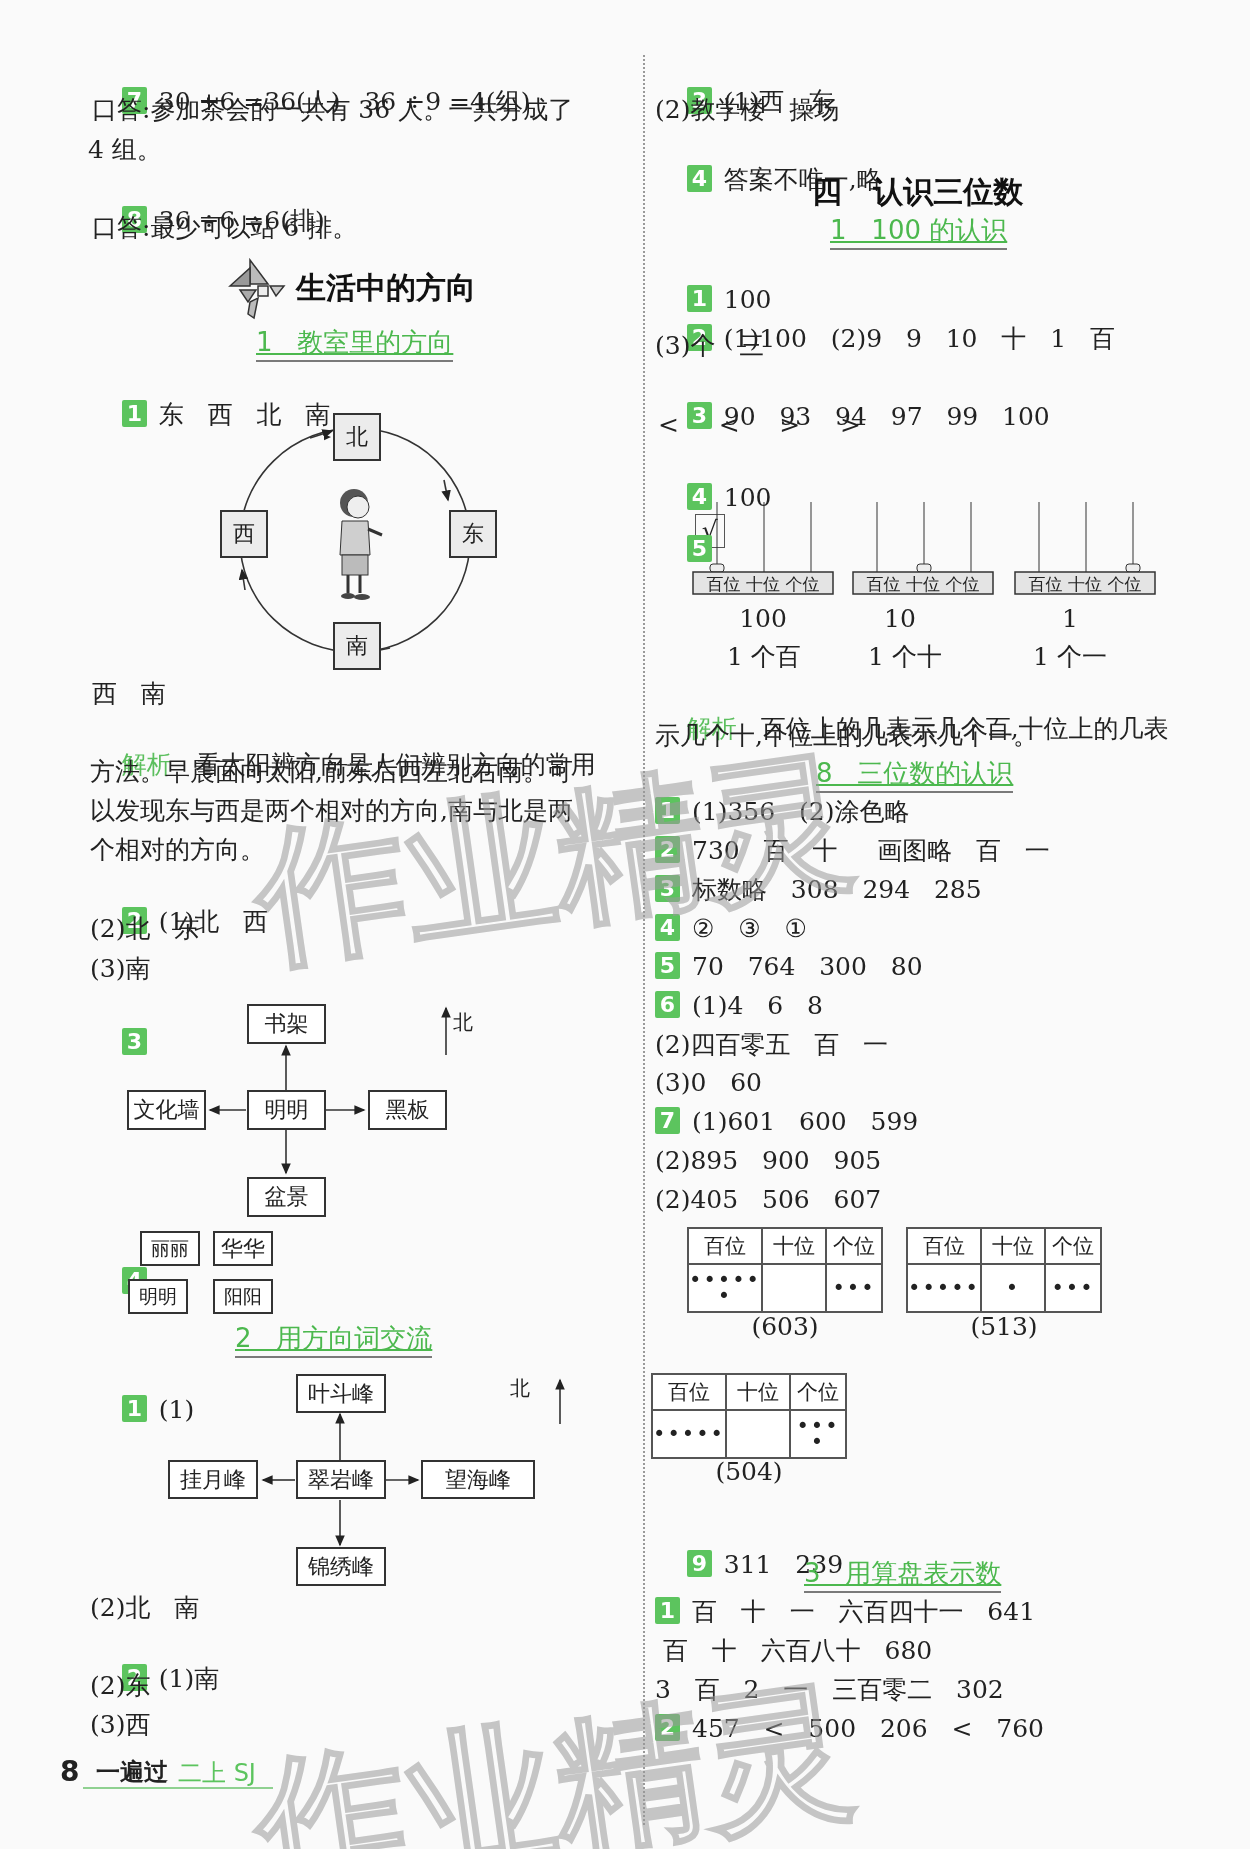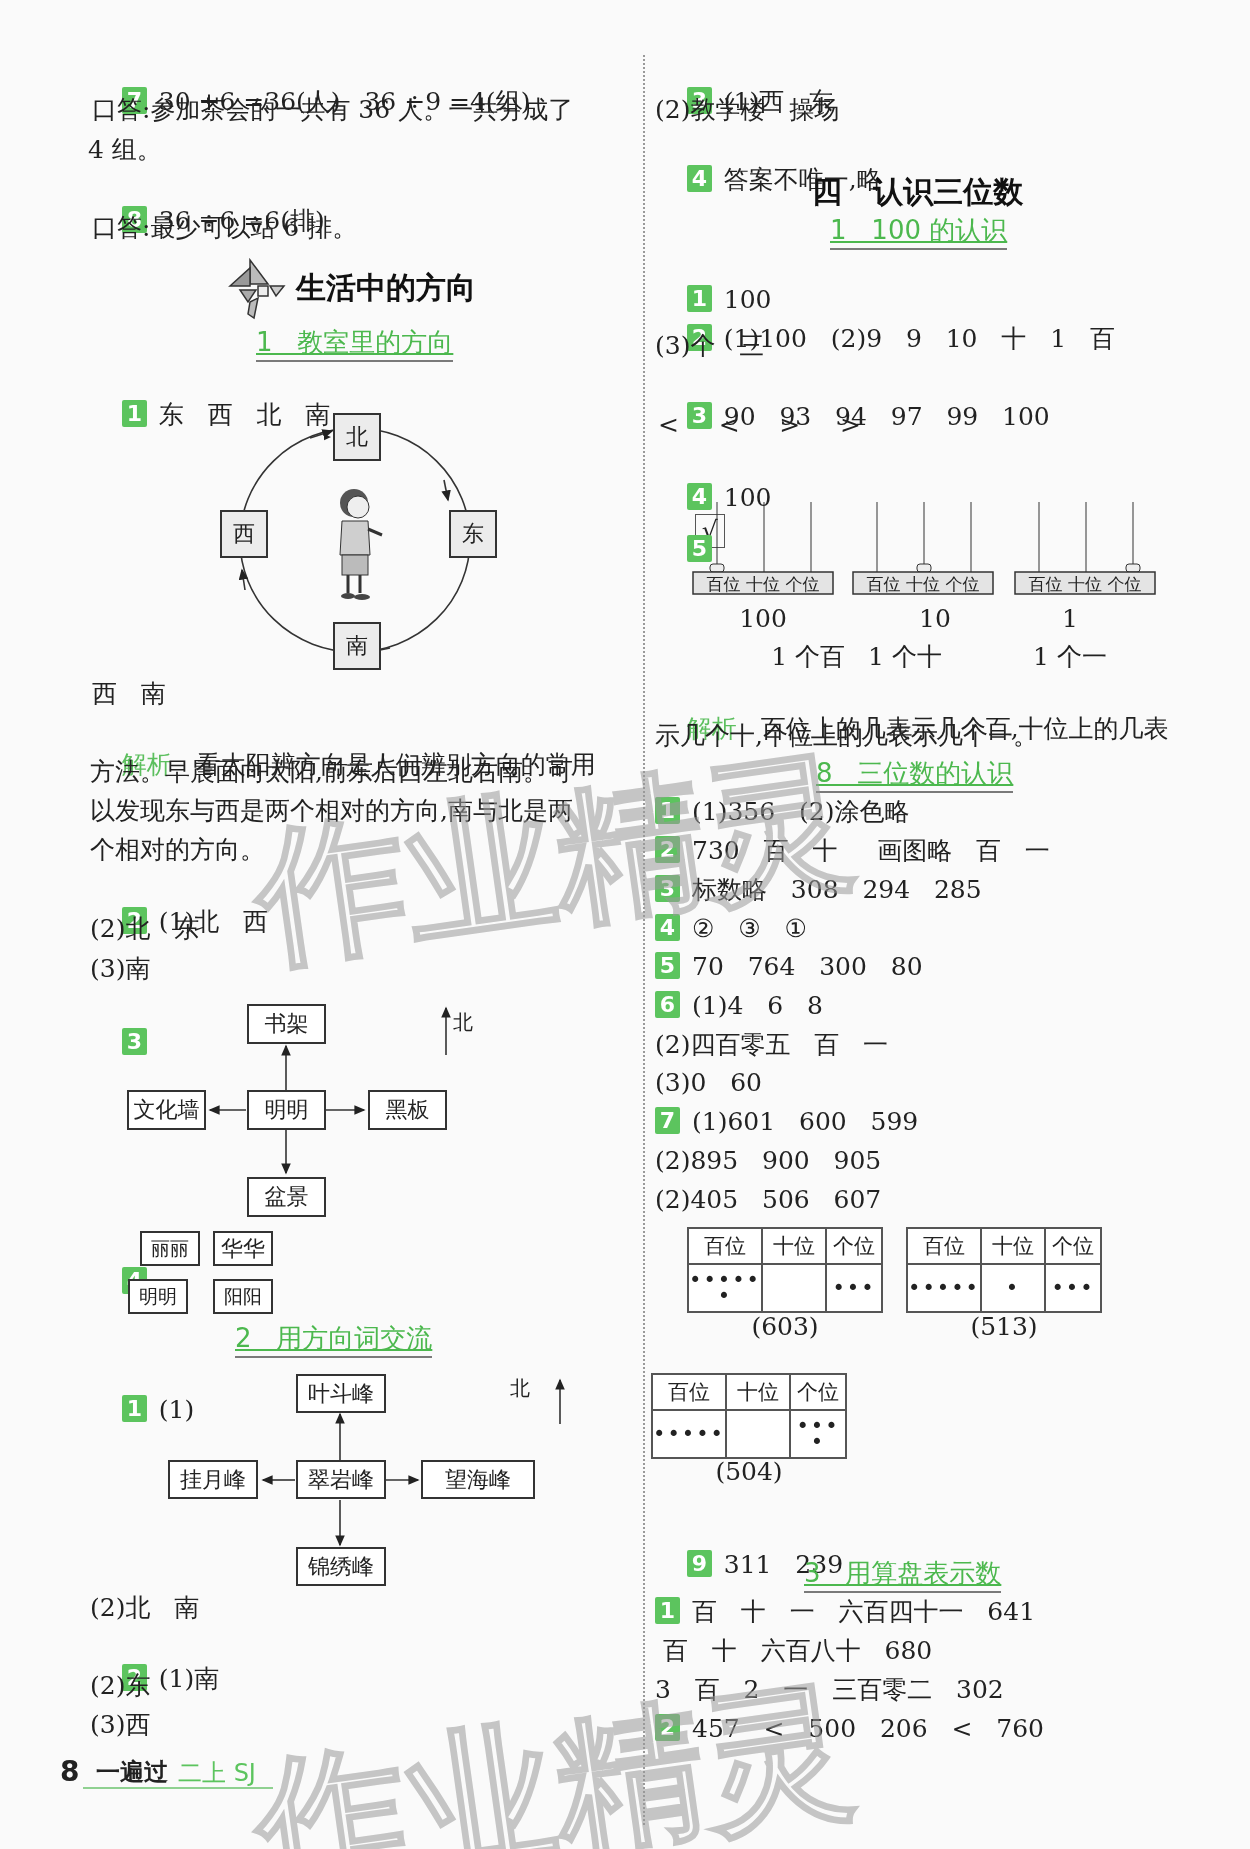--- a/index.html
+++ b/index.html
@@ -223,23 +223,23 @@
         <line x1="74" y1="2" x2="74" y2="72" stroke="#333"></line>
         <line x1="121" y1="2" x2="121" y2="72" stroke="#333"></line>
       <rect x="114" y="64" width="14" height="8" rx="3" fill="#eee" stroke="#333"></rect>
       <rect x="3" y="72" width="140" height="22" fill="#e4e4e4" stroke="#333" stroke-width="1.5"></rect>
     </g>
   </svg>
   <div class="abs" style="left:693px;top:573px;width:140px;text-align:center;font-size:17px;">百位 十位 个位</div>
   <div class="abs" style="left:853px;top:573px;width:140px;text-align:center;font-size:17px;">百位 十位 个位</div>
   <div class="abs" style="left:1015px;top:573px;width:140px;text-align:center;font-size:17px;">百位 十位 个位</div>
   <div class="line" style="left:693px;top:603px;width:140px;text-align:center;">100</div>
-  <div class="line" style="left:865px;top:603px;width:140px;text-align:center;">10</div>
+  <div class="line" style="left:830px;top:603px;width:140px;text-align:center;">10</div>
   <div class="line" style="left:1000px;top:603px;width:140px;text-align:center;">1</div>
-  <div class="line" style="left:705px;top:641px;width:140px;text-align:right;">1 个百</div>
+  <div class="line" style="left:727px;top:641px;width:140px;text-align:left;">1 个百</div>
   <div class="line" style="left:835px;top:641px;width:140px;text-align:center;">1 个十</div>
   <div class="line" style="left:1000px;top:641px;width:140px;text-align:center;">1 个一</div>
 
   <div class="line" style="left:655px;top:681px;">
     <span class="green">解析</span><span>   百位上的几表示几个百,十位上的几表</span>
   </div>
   <div class="line" style="left:655px;top:720px;">示几个十,个位上的几表示几个一。</div>
 
   <div class="title-sub" style="left:816px;top:757px;">8   三位数的认识</div>
 

